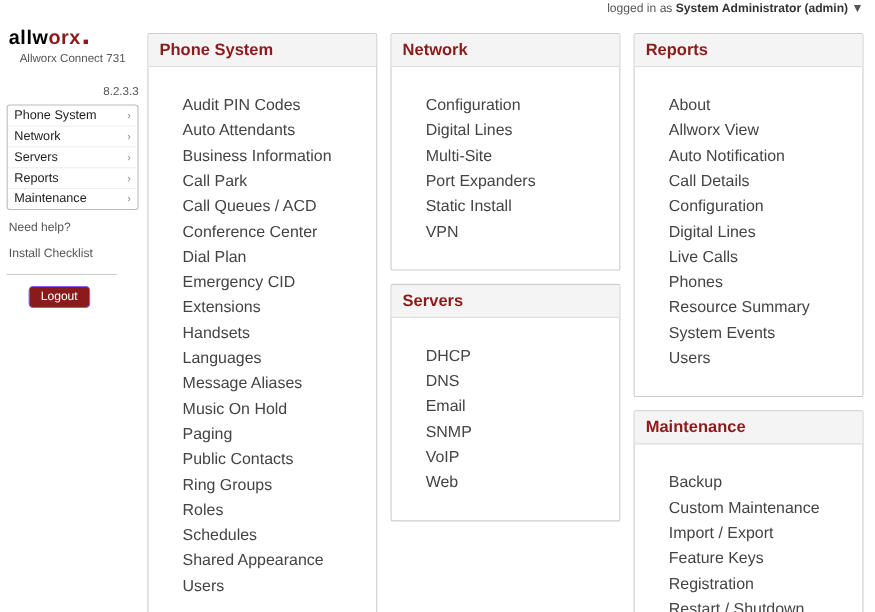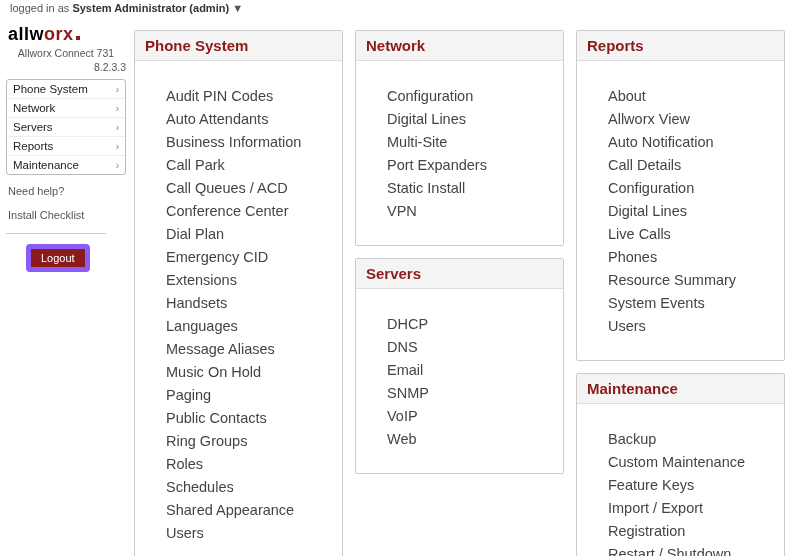--- a/index.html
+++ b/index.html
@@ -1,32 +1,32 @@
 <!DOCTYPE html>
 <html><head>
 <meta charset="utf-8">
 <style>
   html,body{margin:0;padding:0;font-family:Verdana,Geneva,sans-serif;font-size:12px;color:#333;background:#fff;width:795px}
-  .topbar{height:20px;padding:2px 10px;font-size:11px;color:#555}
+  .topbar{height:20px;text-align:right;padding:2px 10px;font-size:11px;color:#555}
   .topbar b{font-weight:bold;color:#333}
   .main{display:flex;align-items:flex-start}
   .side{width:120px;padding:0 4px 0 6px;text-align:left}
   .logo{font-size:18px;letter-spacing:.5px;color:#000;padding-left:2px}
   .logo .w{font-weight:bold}
   .logo .orx{color:#8b1a1a;font-weight:bold}
   .dot{display:inline-block;width:4px;height:4px;background:#8b1a1a;border-radius:0;vertical-align:baseline;margin-left:2px}
-  .model{font-size:10.5px;color:#555;text-align:center;margin:2px 0 2px}
+  .model{font-size:10.5px;color:#555;text-align:center;margin:2px 0 18px}
   .ver{font-size:10.5px;color:#555;text-align:right;margin-bottom:6px}
   .navbox{border:1px solid #bbb;border-radius:3px;background:#fff;margin-bottom:10px}
   .navitem{display:flex;justify-content:space-between;align-items:center;padding:3px 6px;font-size:11.5px;color:#222;cursor:pointer}
   .navitem:not(:last-child){border-bottom:1px solid #eee}
   .chev{color:#888;font-size:10px}
   .help{font-size:11px;color:#555;margin:10px 0 12px 2px;cursor:pointer}
   .hr{border:none;border-top:1px solid #ccc;margin:10px 0;width:100px}
-  .logout{background:#8b1a1a;color:#fff;border:5px solid #8b5cf6;border-radius:4px;padding:3px 10px;font-size:11px;cursor:pointer;margin-left:20px}
+  .logout{background:#8b1a1a;color:#fff;border:1px solid #8b5cf6;border-radius:4px;padding:3px 10px;font-size:11px;cursor:pointer;margin-left:20px}
   .cols{flex:1;display:flex;gap:12px;padding:6px 10px 10px 4px;align-items:flex-start}
   .col{display:flex;flex-direction:column;gap:12px;flex:1}
   .panel{border:1px solid #ccc;border-radius:2px;background:#fff}
   .panel h3{margin:0;padding:6px 10px;background:#f4f4f4;border-bottom:1px solid #ddd;color:#8b1a1a;font-size:15px;font-weight:bold}
   .panel ul{list-style:none;margin:17px;padding:6px 0}
   .panel li{padding:3.5px 14px;font-size:14.5px;color:#444;cursor:pointer}
 </style>
 </head>
 <body>
 
@@ -140,22 +140,22 @@
             <li>Resource Summary</li>
             <li>System Events</li>
             <li>Users</li>
           </ul>
       </div>
       <div class="panel">
         <h3>Maintenance</h3>
         <ul>
             <li>Backup</li>
             <li>Custom Maintenance</li>
+            <li>Import / Export</li>
             <li>Feature Keys</li>
-            <li>Import / Export</li>
             <li>Registration</li>
             <li>Restart / Shutdown</li>
             <li>Time</li>
             <li>Tools</li>
           </ul>
       </div>
     </div>
   </div>
 </div>
 

